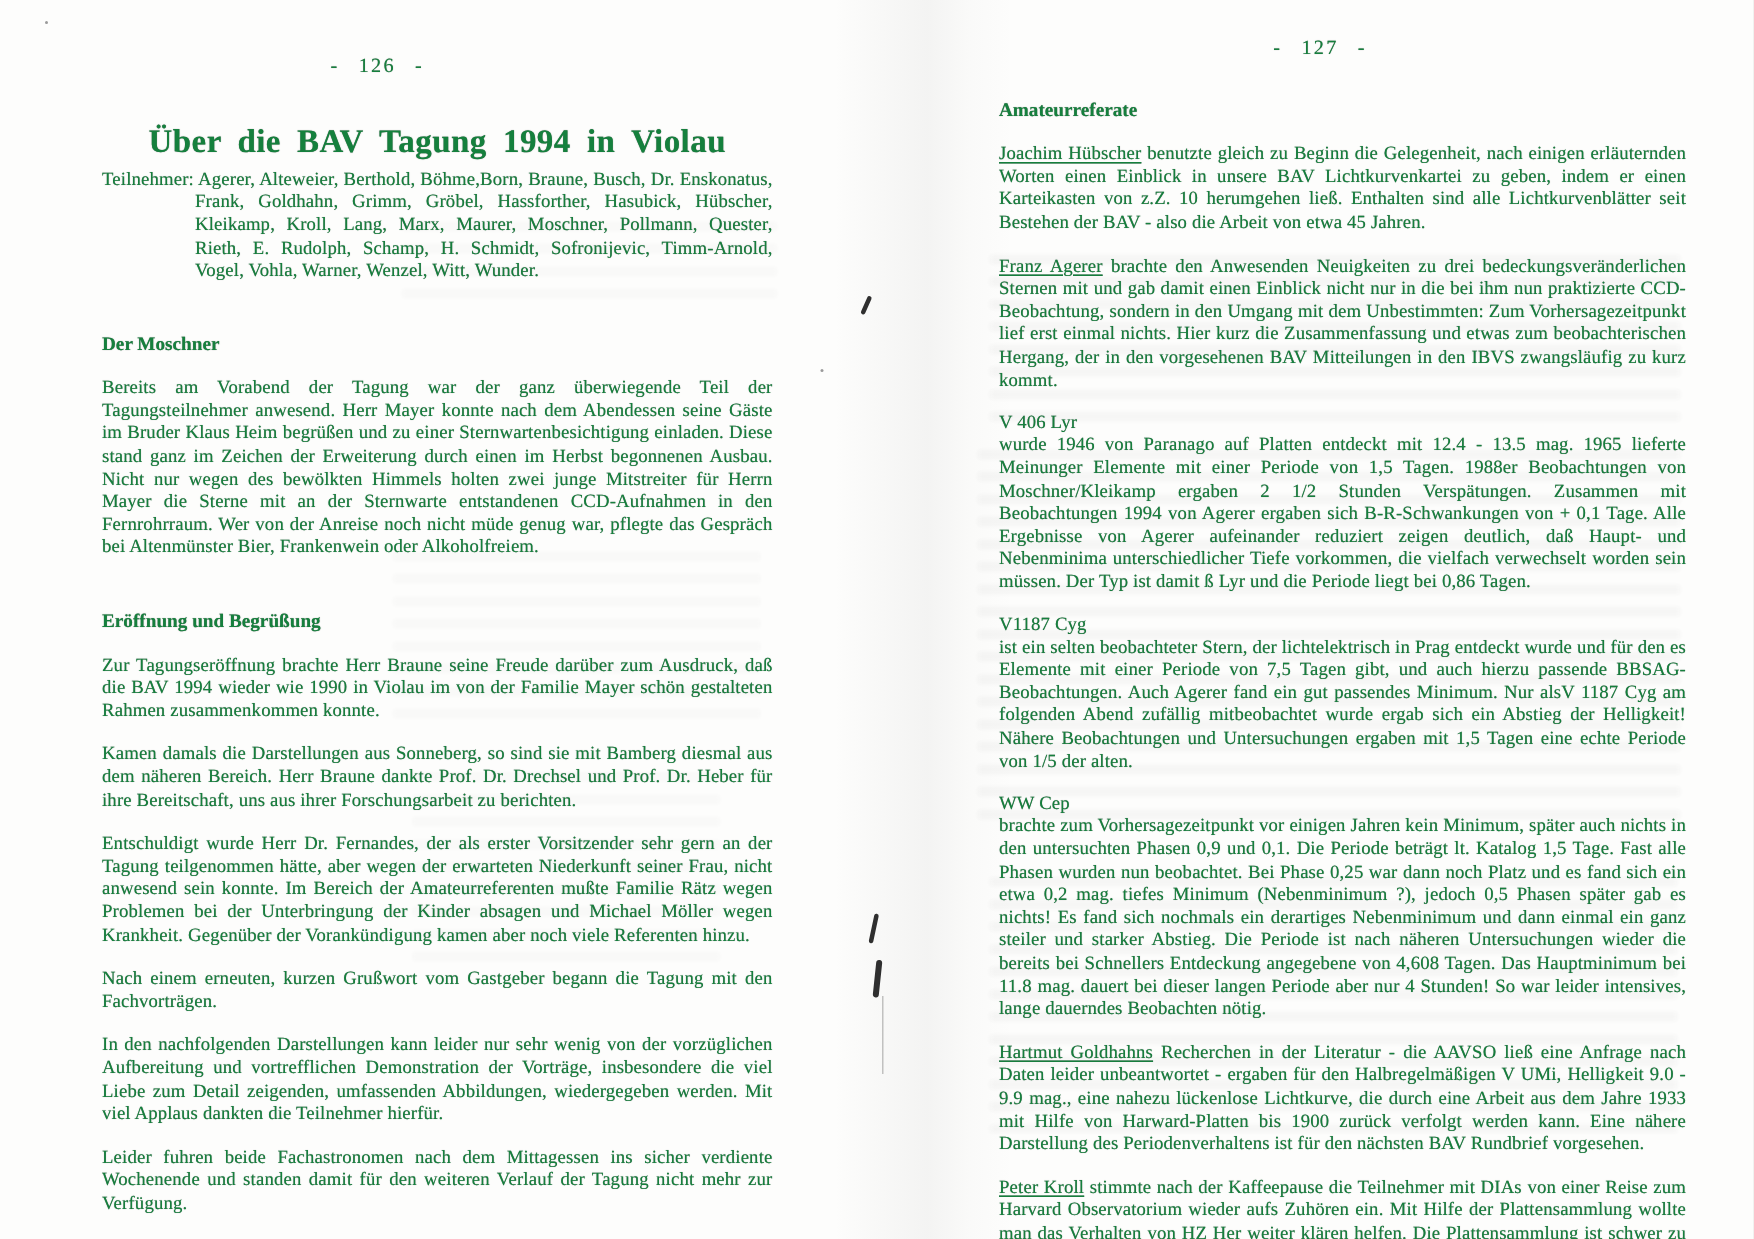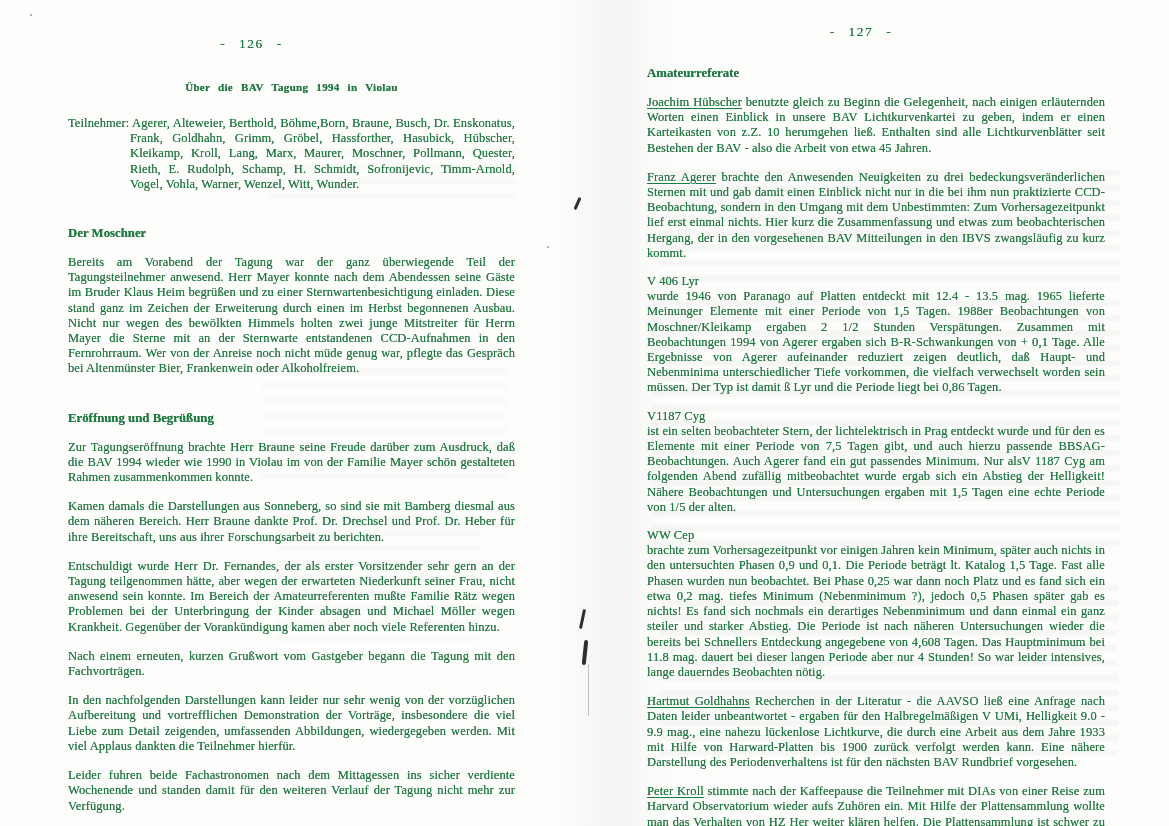--- a/index.html
+++ b/index.html
@@ -4,44 +4,44 @@
 <style>
   html,body{margin:0;padding:0;background:#e8e8e6;}
   .scan{
     position:relative;width:1169px;height:826px;overflow:hidden;
     background:#fdfdfc;
     font-family:"Liberation Serif","DejaVu Serif",serif;
     color:#15803d;
   }
   .page{position:absolute;top:0;height:826px;}
   .page-left{left:0;width:585px;}
-  .page-right{left:566px;width:584px;}
+  .page-right{left:585px;width:584px;}
   .col{position:relative;}
   .page-left .col{margin-left:68px;width:447px;}
   .page-right .col{margin-left:81px;width:458px;}
 
   .txt{
     font-size:12.5px;line-height:15.2px;text-align:justify;
     text-shadow:0 0 0.5px rgba(40,40,40,0.6);
     letter-spacing:0.1px;
   }
   .pagenum{
     font-size:13.5px;letter-spacing:1.5px;word-spacing:8px;
     text-align:center;text-shadow:0 0 0.5px rgba(40,40,40,0.6);
   }
   .page-left .pagenum{margin-top:36px;transform:translateX(-40px);}
   .page-right .pagenum{margin-top:24px;transform:translateX(-15px);}
 
   .doc-title{
-    margin-top:29px;text-align:center;font-weight:bold;font-size:11px;
+    margin-top:29px;text-align:center;font-weight:bold;font-size:22px;
     word-spacing:5px;letter-spacing:0.3px;
     text-shadow:0 0 0.6px rgba(40,40,40,0.65);
   }
   .participants{
-    margin-top:23px;padding-left:62px;text-indent:-62px;
+    margin-top:5px;padding-left:62px;text-indent:-62px;
   }
   .heading{
     font-weight:bold;font-size:12.8px;margin:28px 0 0 0;text-align:left;
     text-shadow:0 0 0.6px rgba(40,40,40,0.65);
   }
   .heading.big-gap{margin-top:34px;}
   p.para{margin:14px 0 0 0;}
   .lead{text-decoration:underline;text-underline-offset:2px;}
   .star-entry{margin-top:13px;}
   .star-name{font-size:12.5px;line-height:15.2px;text-align:left;}

